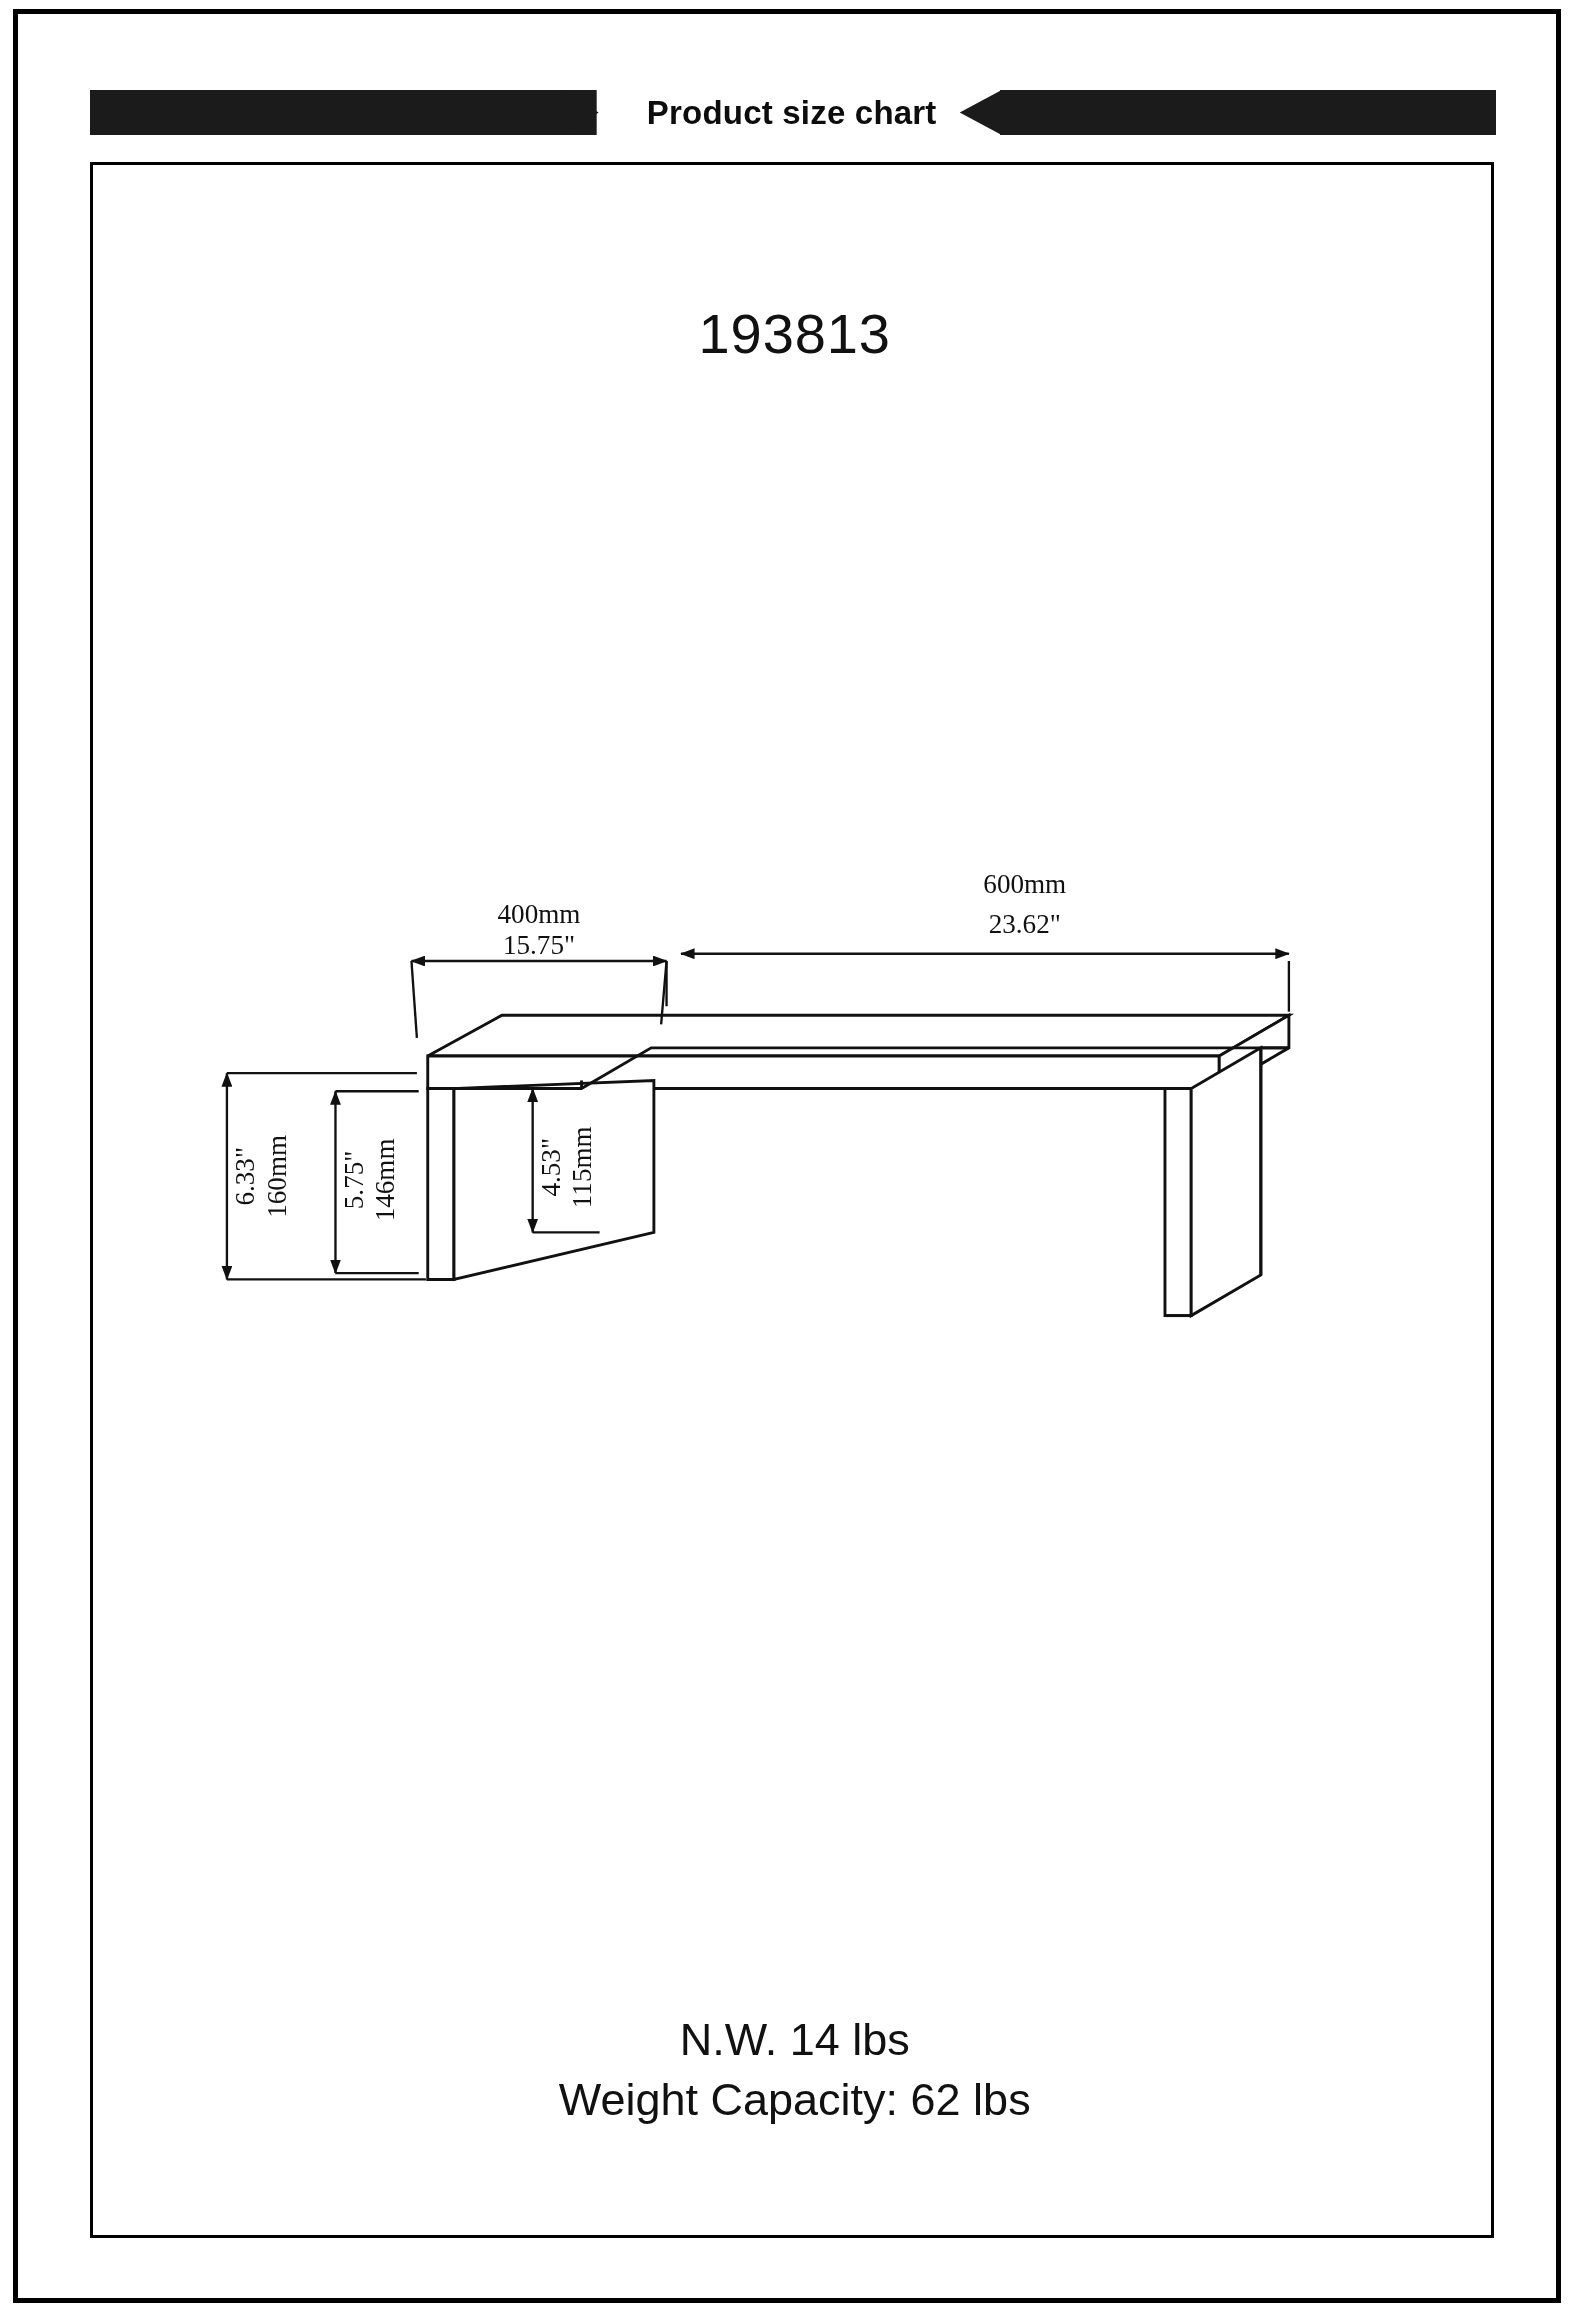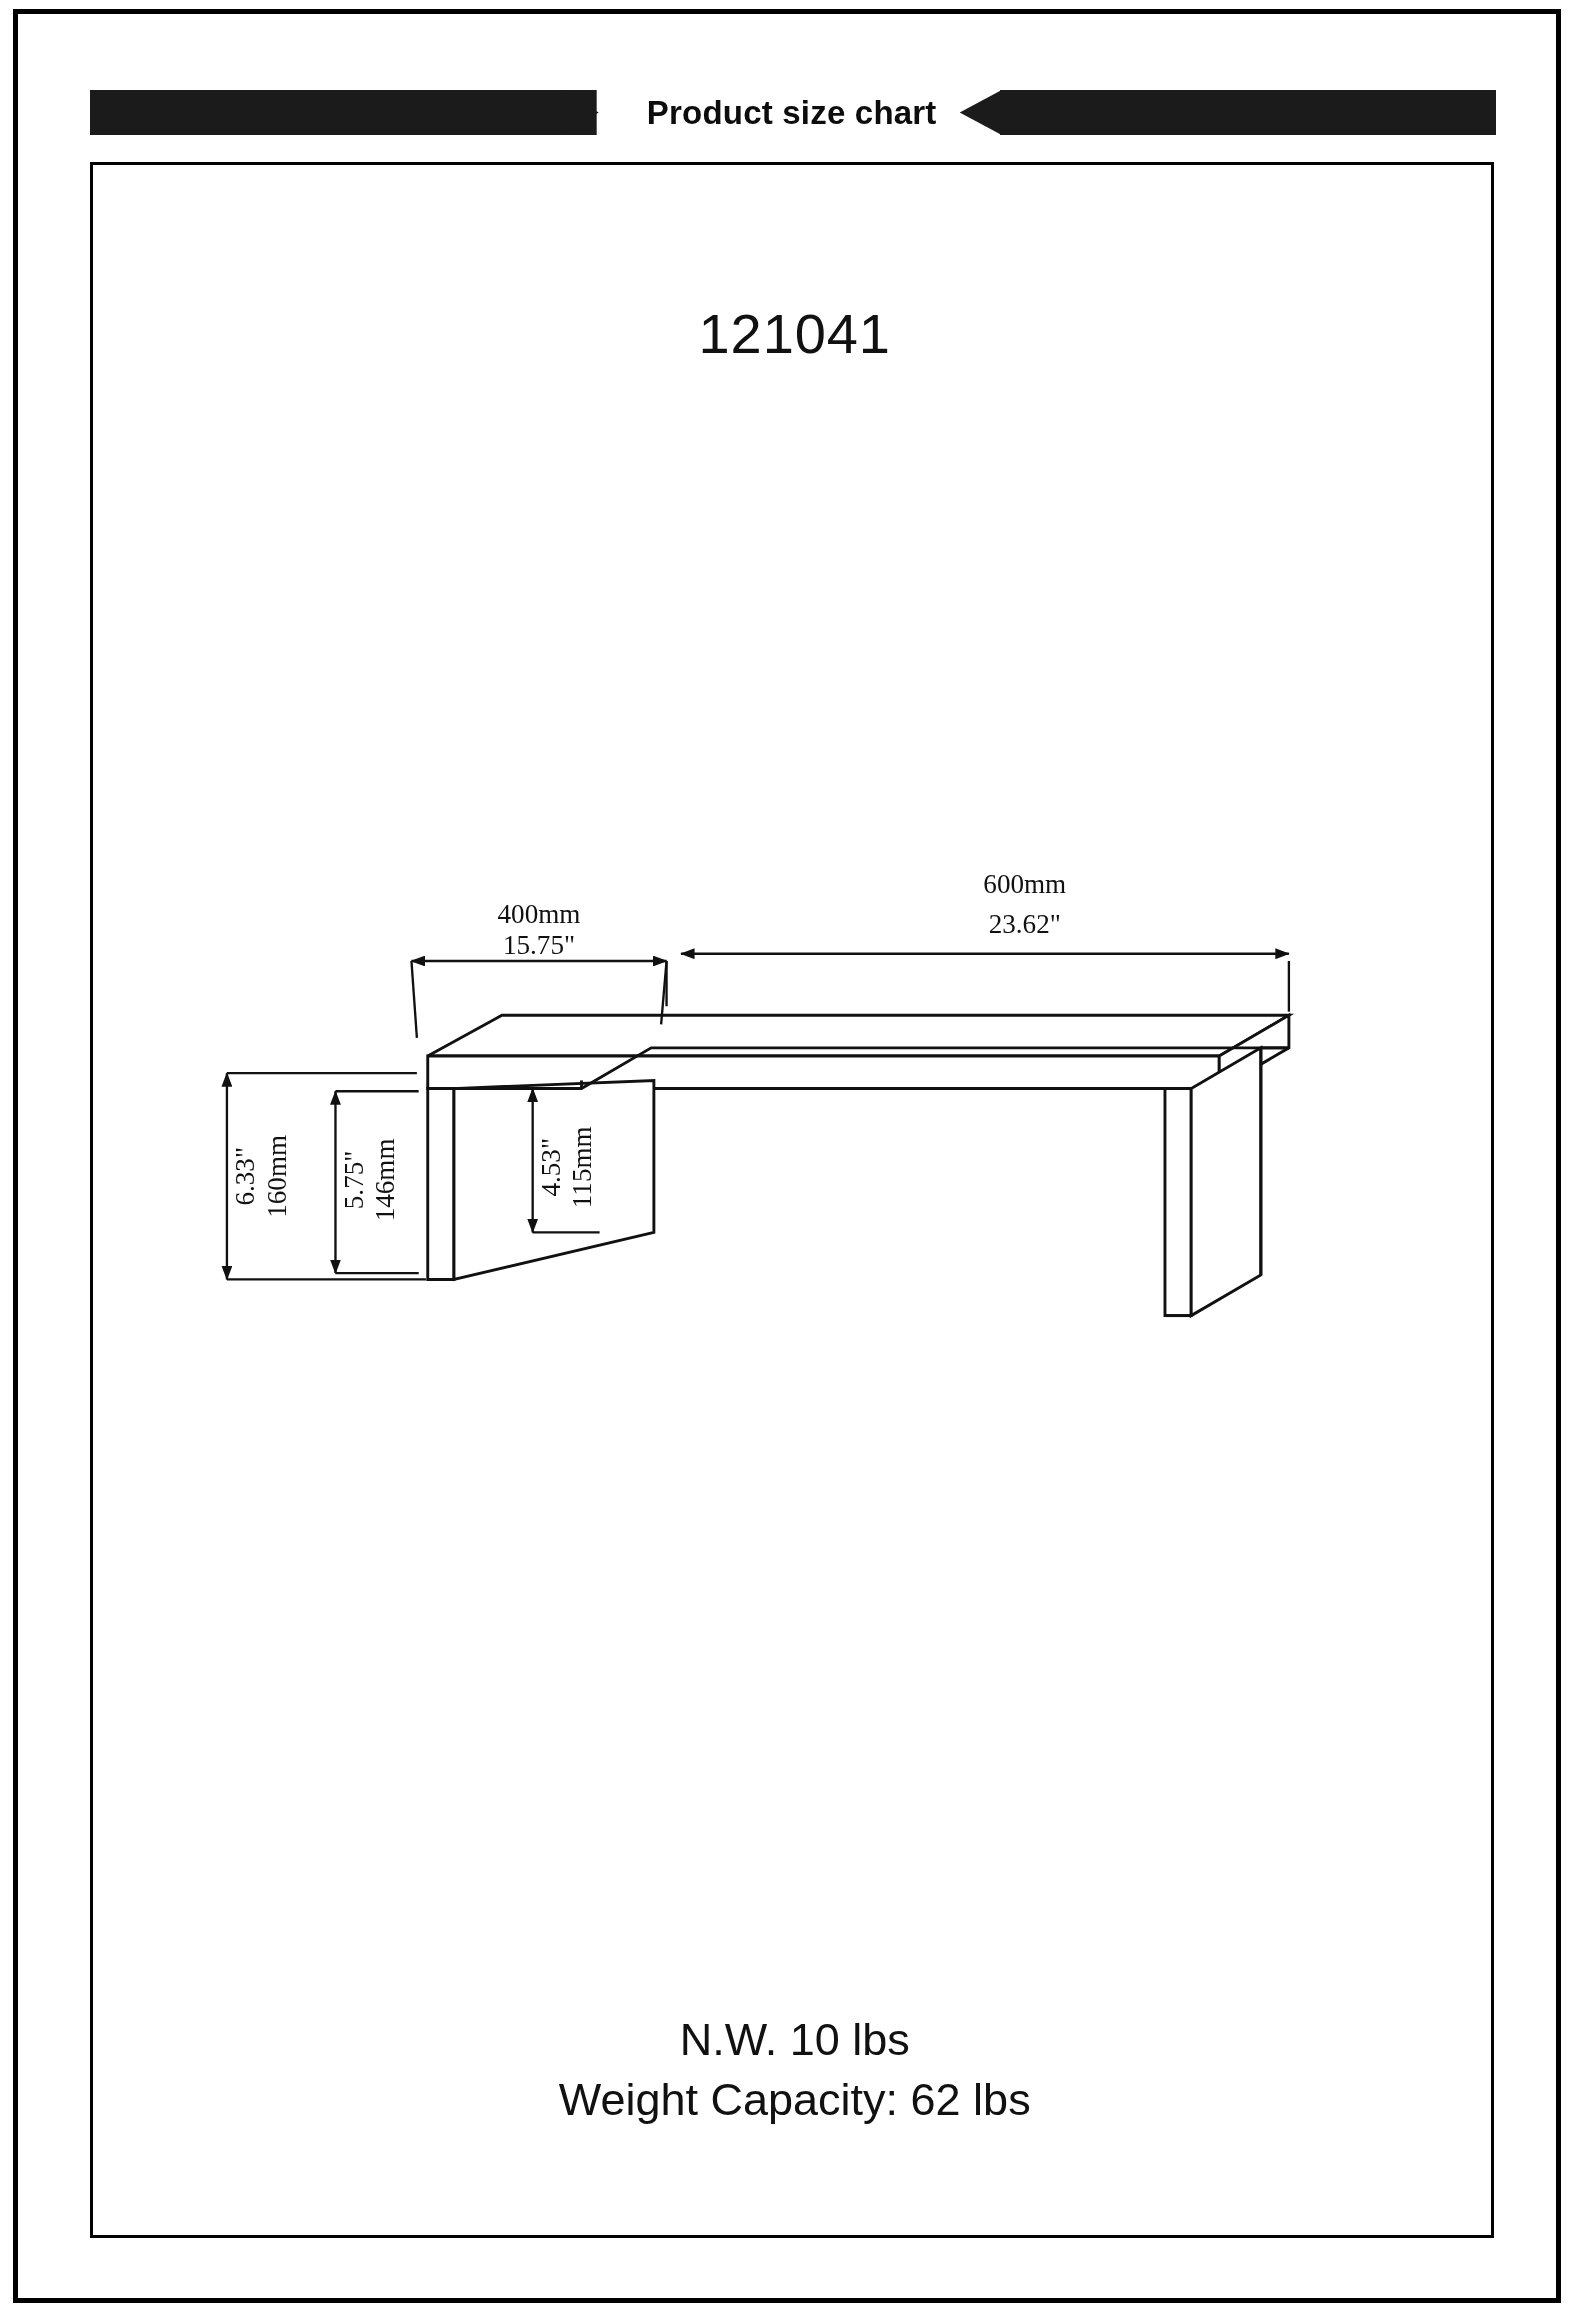--- a/index.html
+++ b/index.html
@@ -157,21 +157,21 @@
   <div class="banner-wrap">
     <div class="banner-left"></div>
     <div class="banner-left-arrow"></div>
     <div class="banner-right-arrow"></div>
     <div class="banner-right"></div>
     <div class="banner-title">Product size chart</div>
   </div>
 
   <div class="inner-box">
 
-    <div class="model-number">121041</div>
+    <div class="model-number">193813</div>
 
     <div class="drawing">
       <svg width="1404" height="2076" viewBox="0 0 1552 2295" xmlns="http://www.w3.org/2000/svg">
         <defs>
           <marker id="arrEnd" markerWidth="16" markerHeight="12" refX="15" refY="6" orient="auto" markerUnits="userSpaceOnUse">
             <path d="M0,0 L16,6 L0,12 z" fill="#111"></path>
           </marker>
           <marker id="arrStart" markerWidth="16" markerHeight="12" refX="1" refY="6" orient="auto" markerUnits="userSpaceOnUse">
             <path d="M16,0 L0,6 L16,12 z" fill="#111"></path>
           </marker>
@@ -240,19 +240,19 @@
           <path d="M 486 1021 L 540 1021"></path>
           <path d="M 486 1180 L 560 1180"></path>
           <line x1="486" y1="1021" x2="486" y2="1180" marker-start="url(#arrStart)" marker-end="url(#arrEnd)"></line>
         </g>
         <text class="dimtext-v" x="0" y="0" text-anchor="middle" transform="translate(551,1108) rotate(-90)">115mm</text>
         <text class="dimtext-v" x="0" y="0" text-anchor="middle" transform="translate(516,1108) rotate(-90)">4.53"</text>
       </svg>
     </div>
 
     <div class="footer-block">
-      <div class="footer-line1">N.W. 10 lbs</div>
+      <div class="footer-line1">N.W. 14 lbs</div>
       <div class="footer-line2">Weight Capacity: 62 lbs</div>
     </div>
 
   </div>
 </div>
 
 
 </body></html>

